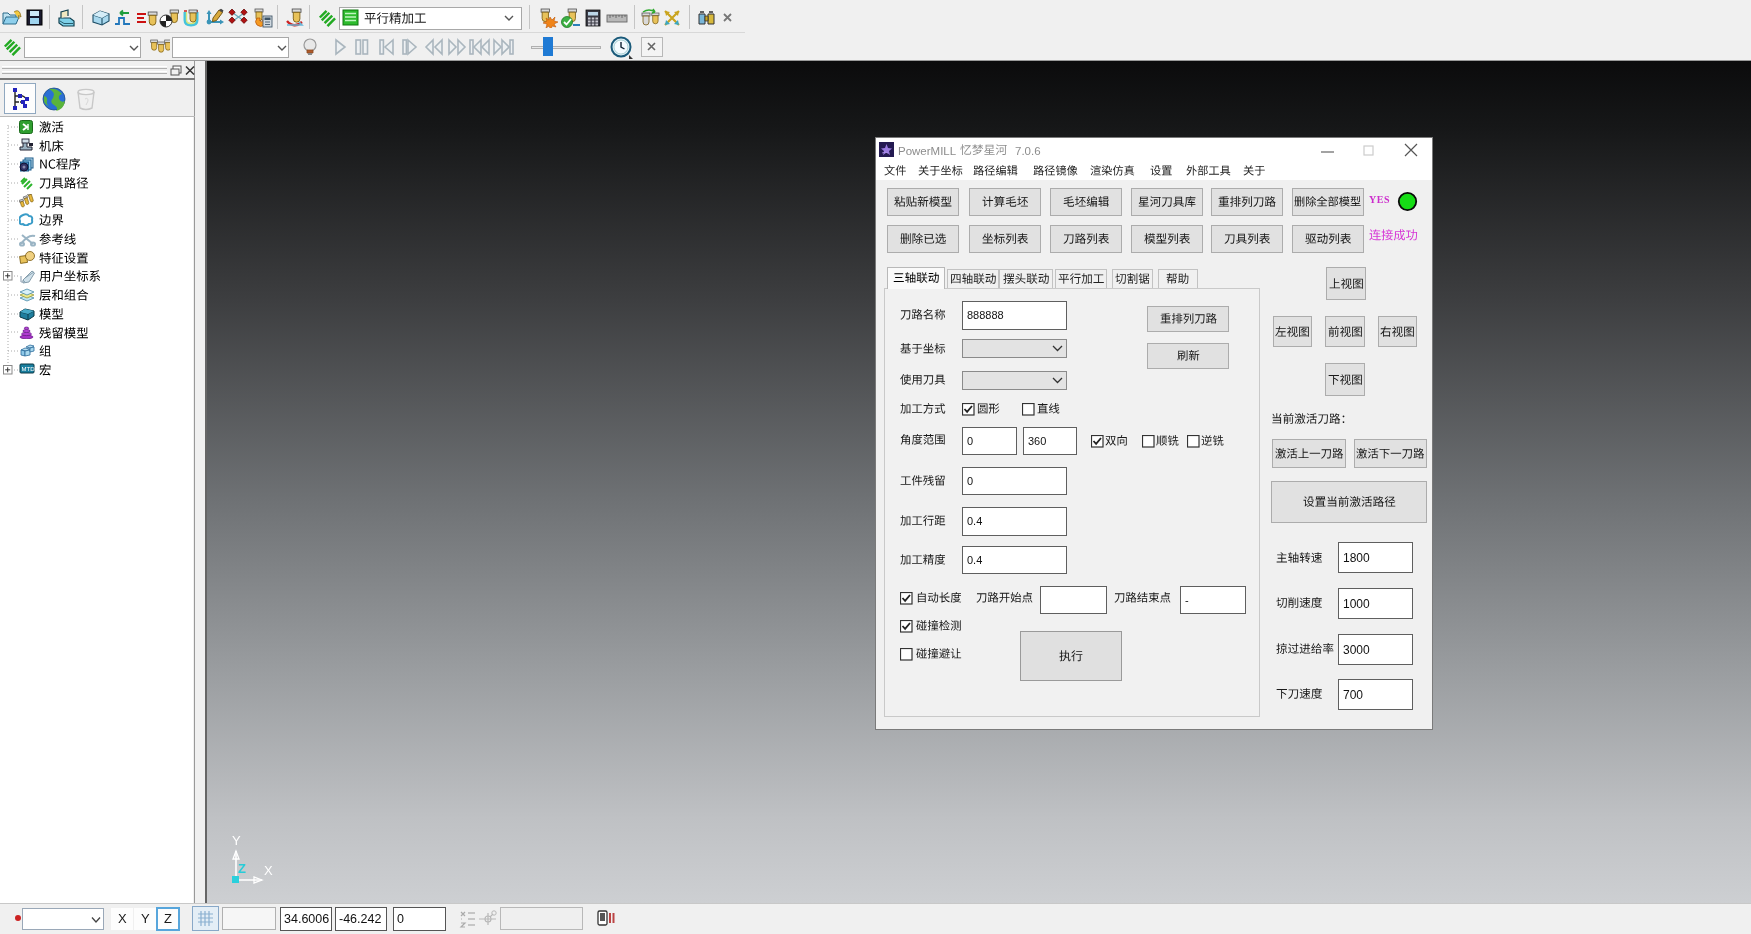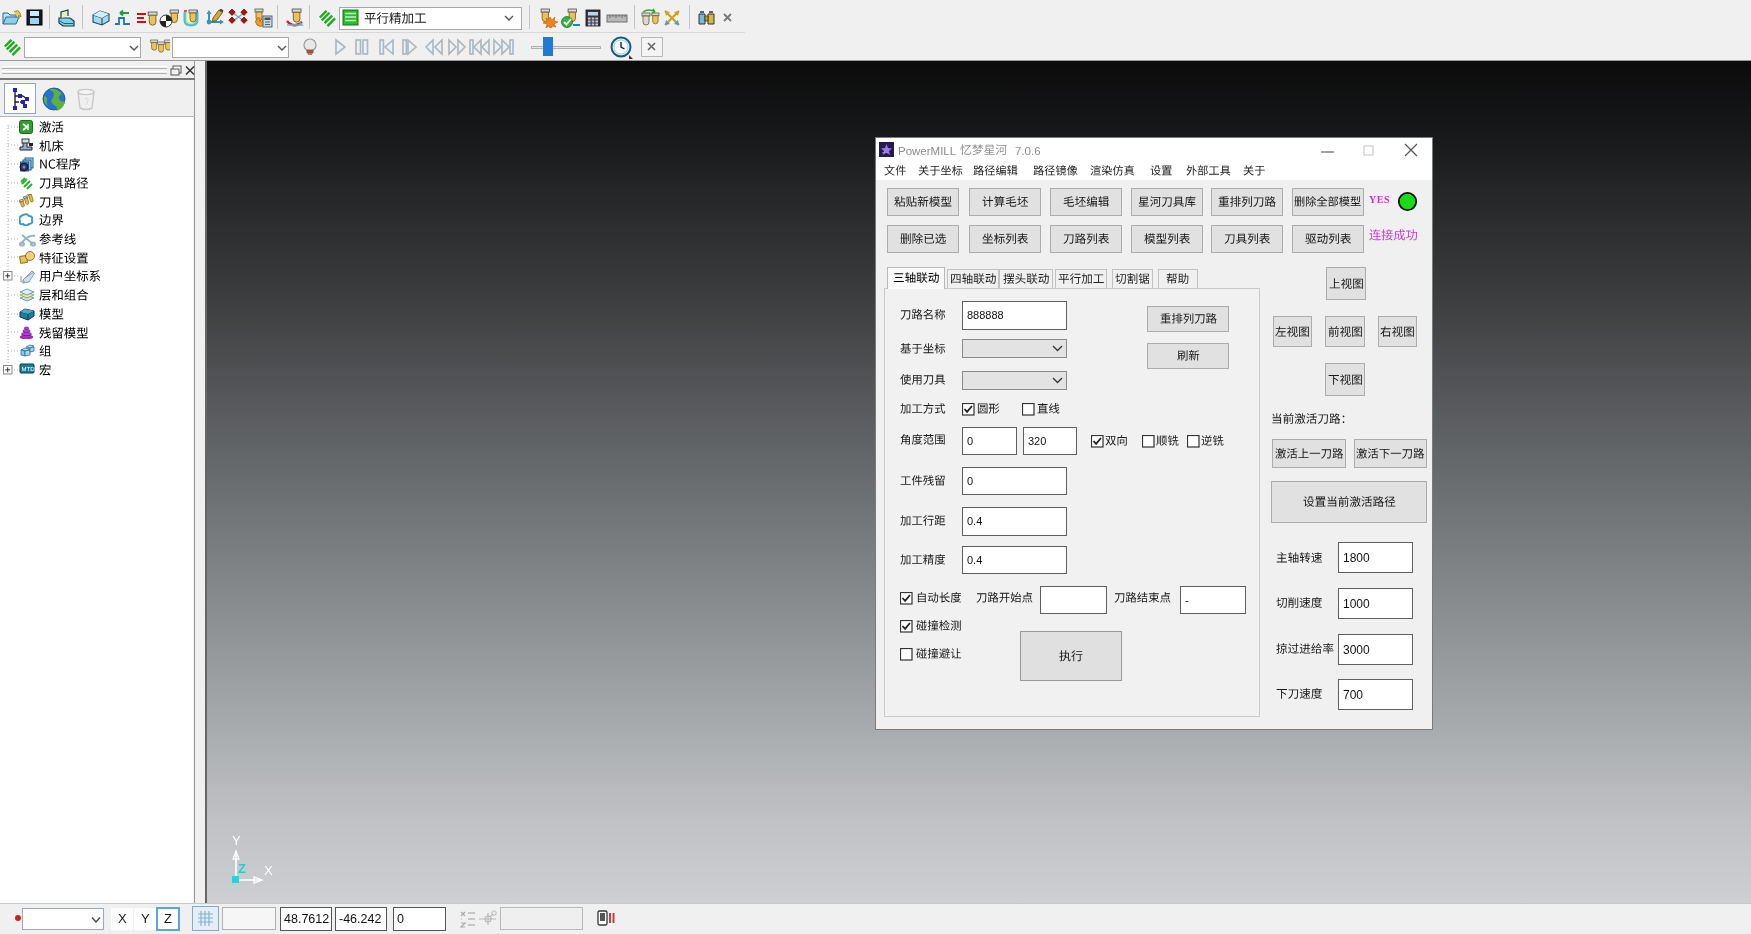--- a/index.html
+++ b/index.html
@@ -428,21 +428,21 @@
 <div style="position:absolute;left:133px;top:907px;width:24px;height:24px;background:#fdfdfd;border:1px solid #f0f0f0;"></div>
 <div style="position:absolute;left:141px;top:911px;font:13px 'Liberation Sans', sans-serif;color:#1a1a1a;line-height:15px;white-space:pre;">Y</div>
 <div style="position:absolute;left:156px;top:907px;width:24px;height:24px;background:#fdfdfd;border:2px solid #58a6dc;"></div>
 <div style="position:absolute;left:164px;top:911px;font:13px 'Liberation Sans', sans-serif;color:#1a1a1a;line-height:15px;white-space:pre;">Z</div>
 <div style="position:absolute;left:192px;top:906px;width:27px;height:25px;background:#e4eef6;border:1px solid #88a8c8;"></div>
 <svg style="position:absolute;left:196px;top:909px;" width="20" height="20" viewBox="0 0 20 20">
     <path d="M2 5 h15 M2 9 h15 M2 13 h15 M5 2 v15 M9 2 v15 M13 2 v15" stroke="#8ab0d0" stroke-width="1.2"></path>
   </svg>
 <div style="position:absolute;left:222px;top:907px;width:54px;height:23px;background:#f6f6f6;border:1px solid #b0b0b0;"></div>
 <div style="position:absolute;left:280px;top:907px;width:52px;height:24px;background:#fff;border:1px solid #555;"></div>
-<div style="position:absolute;left:284px;top:912px;font:12.5px 'Liberation Sans', sans-serif;color:#111;line-height:14px;white-space:pre;">48.7612</div>
+<div style="position:absolute;left:284px;top:912px;font:12.5px 'Liberation Sans', sans-serif;color:#111;line-height:14px;white-space:pre;">34.6006</div>
 <div style="position:absolute;left:335px;top:907px;width:52px;height:24px;background:#fff;border:1px solid #555;"></div>
 <div style="position:absolute;left:339px;top:912px;font:12.5px 'Liberation Sans', sans-serif;color:#111;line-height:14px;white-space:pre;">-46.242</div>
 <div style="position:absolute;left:393px;top:907px;width:53px;height:24px;background:#fff;border:1px solid #555;"></div>
 <div style="position:absolute;left:397px;top:912px;font:12.5px 'Liberation Sans', sans-serif;color:#111;line-height:14px;white-space:pre;">0</div>
 <svg style="position:absolute;left:458px;top:908px;" width="20" height="22" viewBox="0 0 20 22">
     <path d="M3 4 l4 4 M7 4 l-4 4 M3 11 h1 M3 15 h4 l-4 4 h4" stroke="#aaa" stroke-width="1.2" fill="none"></path>
     <path d="M10 5 h7 M10 11 h7 M10 17 h7" stroke="#b8b8b8" stroke-width="1.6"></path>
   </svg>
 <svg style="position:absolute;left:477px;top:908px;" width="24" height="22" viewBox="0 0 24 22">
     <path d="M5 11 h12 M11 5 v12" stroke="#b8b8b8" stroke-width="1.2"></path>
@@ -1050,21 +1050,21 @@
     <g fill="#1a1a1a" transform="translate(0,9.7) scale(0.01140,-0.01140)">
       <use href="#g89d2" x="0"></use>
       <use href="#g5ea6" x="1000"></use>
       <use href="#g8303" x="2000"></use>
       <use href="#g56f4" x="3000"></use>
     </g>
   </svg>
 <div style="position:absolute;left:962px;top:427px;width:55px;height:28px;background:#fff;border:1px solid #5f5f5f;"></div>
 <div style="position:absolute;left:967px;top:434.675px;font:11px 'Liberation Sans', sans-serif;color:#111;line-height:13px;white-space:pre;">0</div>
 <div style="position:absolute;left:1023px;top:427px;width:54px;height:28px;background:#fff;border:1px solid #5f5f5f;"></div>
-<div style="position:absolute;left:1028px;top:434.675px;font:11px 'Liberation Sans', sans-serif;color:#111;line-height:13px;white-space:pre;">320</div>
+<div style="position:absolute;left:1028px;top:434.675px;font:11px 'Liberation Sans', sans-serif;color:#111;line-height:13px;white-space:pre;">360</div>
 <svg style="position:absolute;left:1091px;top:435px;" width="13" height="13" viewBox="0 0 13 13">
     <rect x="0.5" y="0.5" width="11.5" height="11.5" fill="#fff" stroke="#333" stroke-width="1.2"></rect>
     <path d="M2.5 6 l2.6 2.8 L10 3" stroke="#222" stroke-width="1.8" fill="none"></path>
   </svg>
 <svg class="t" style="left:1105.0px;top:435.3px" width="24" height="13">
     <g fill="#1a1a1a" transform="translate(0,9.7) scale(0.01140,-0.01140)">
       <use href="#g53cc" x="0"></use>
       <use href="#g5411" x="1000"></use>
     </g>
   </svg>

